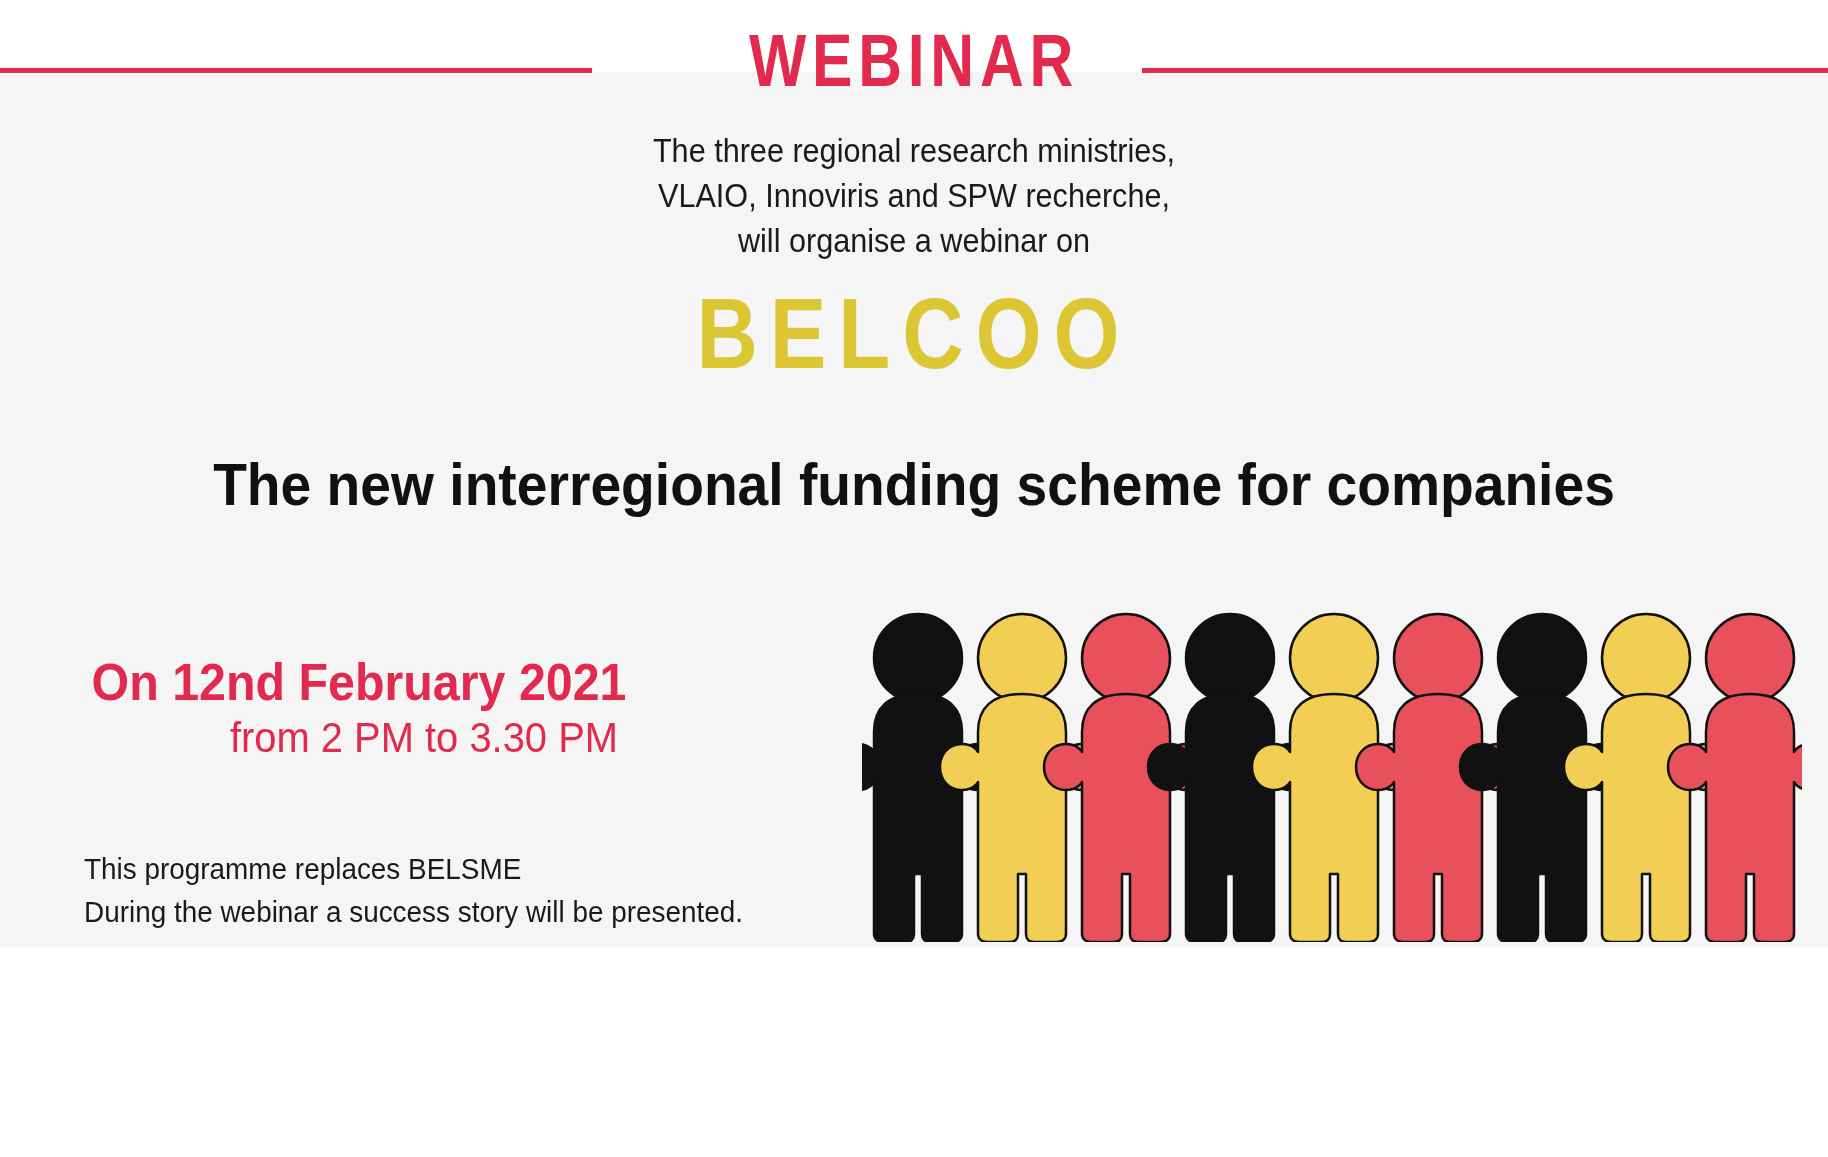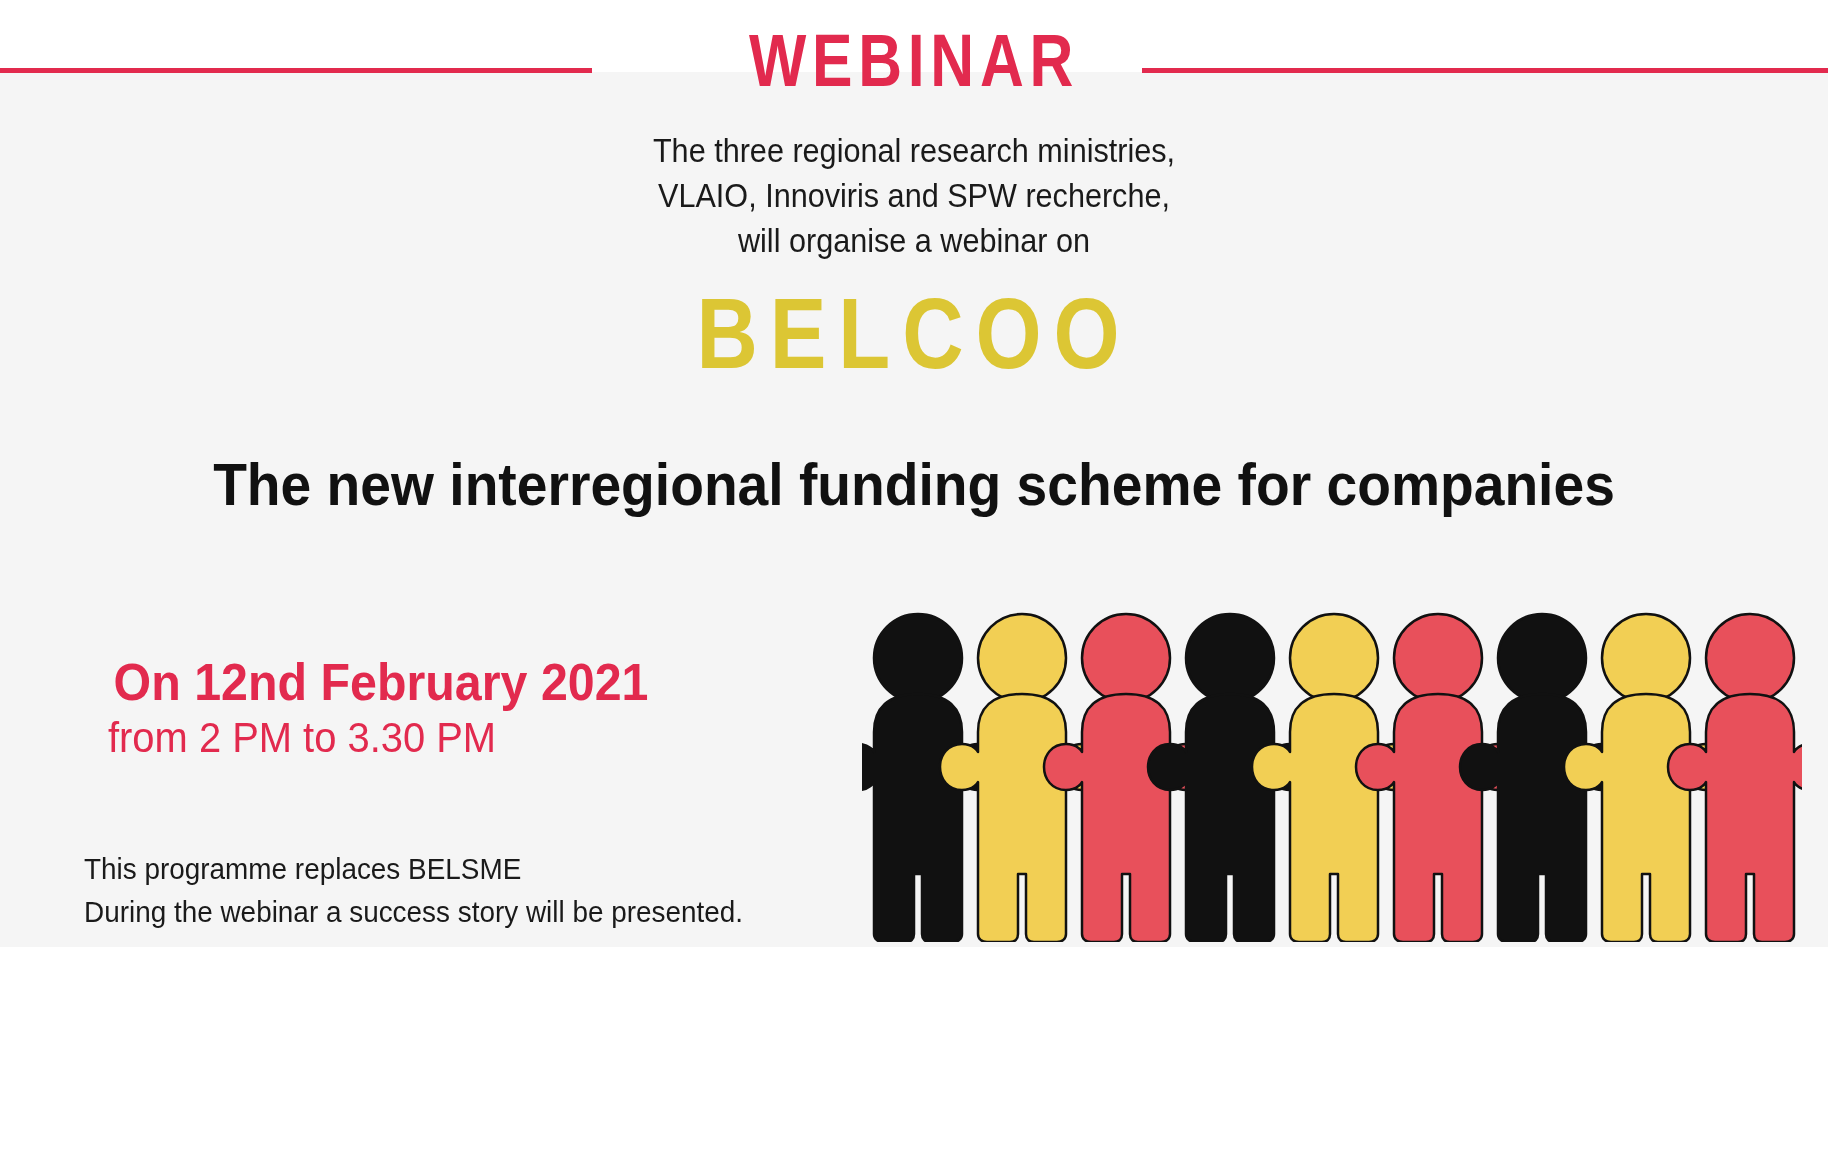--- a/index.html
+++ b/index.html
@@ -104,24 +104,24 @@
     color: #111111;
     line-height: 1;
     white-space: nowrap;
     transform: scaleX(0.92);
     transform-origin: 50% 50%;
   }
 
   
   .date-block {
     position: absolute;
-    left: 94px;
+    left: 72px;
     top: 655px;
     width: 560px;
-    text-align: left;
+    text-align: right;
     color: #e22a4e;
   }
   .date-main {
     font-family: "Liberation Sans Narrow", "Liberation Sans", sans-serif;
     font-weight: bold;
     font-size: 52px;
     line-height: 1.05;
     white-space: nowrap;
     transform: scaleX(0.93);
     transform-origin: 50% 50%;

